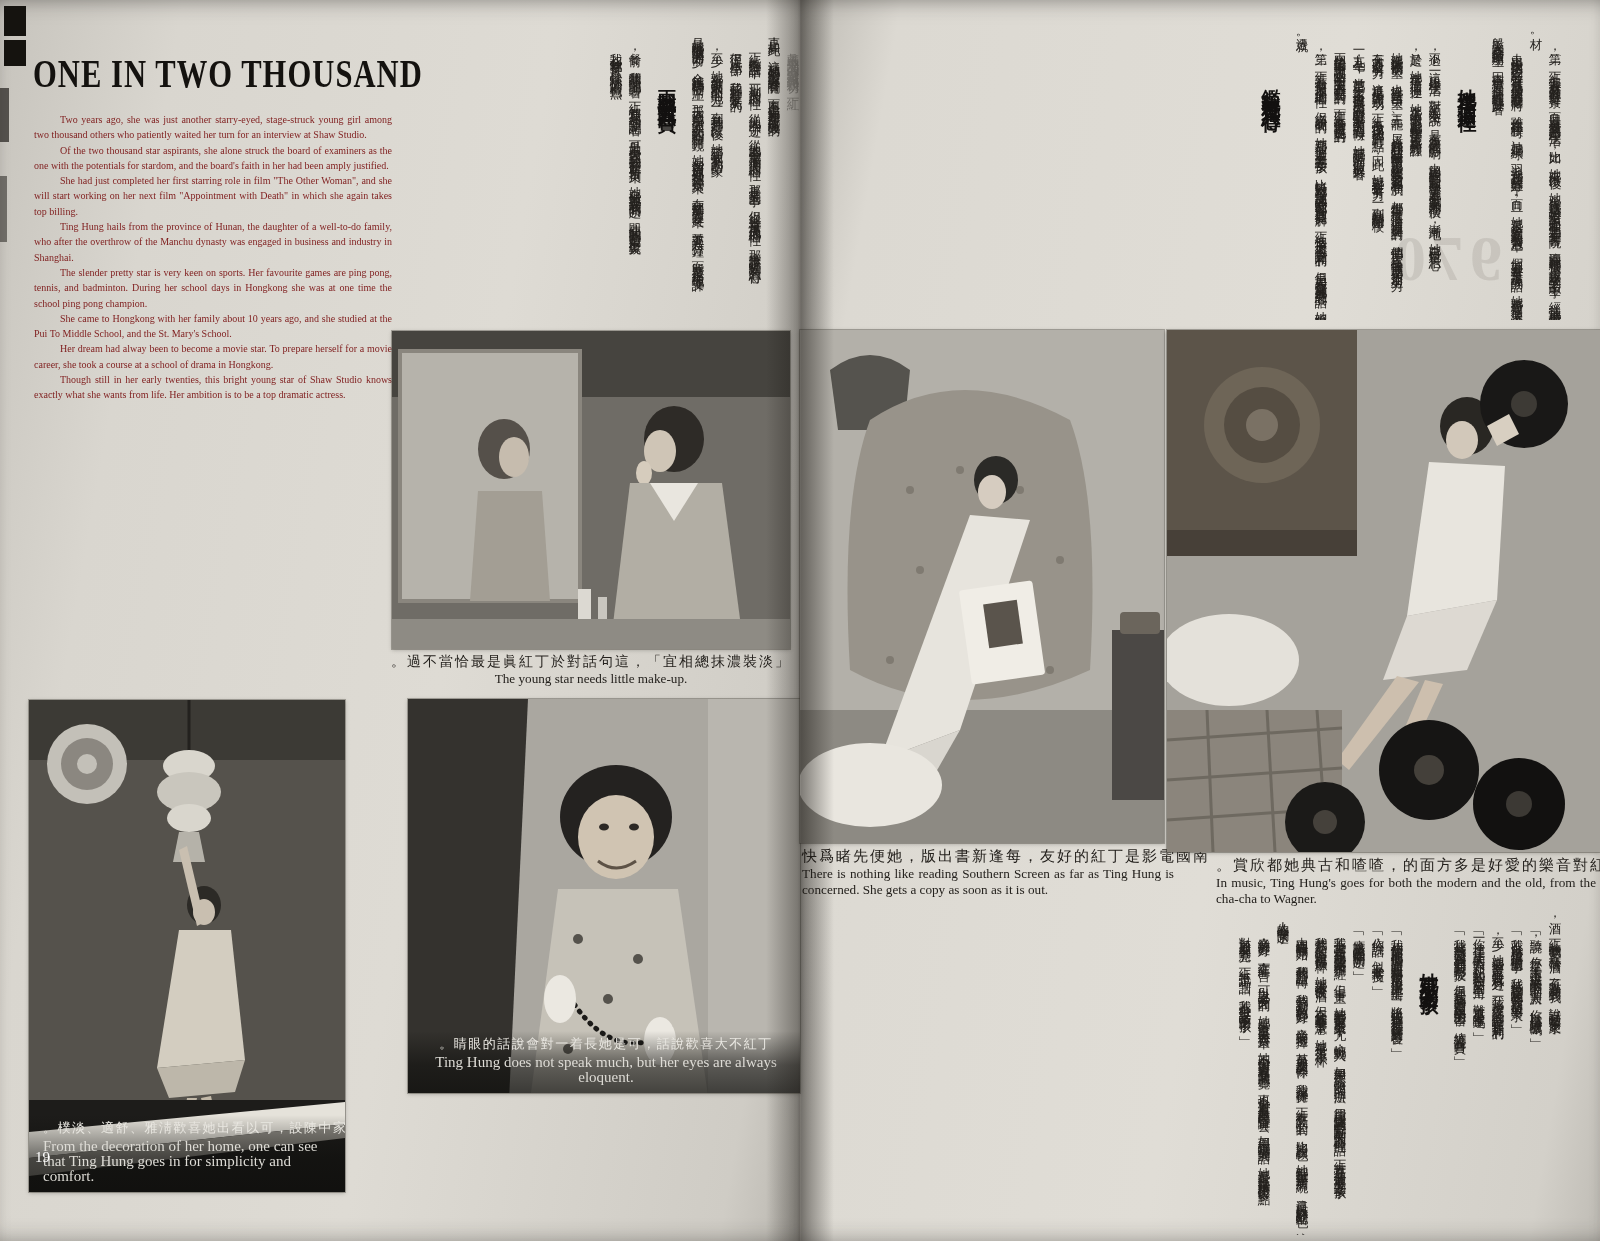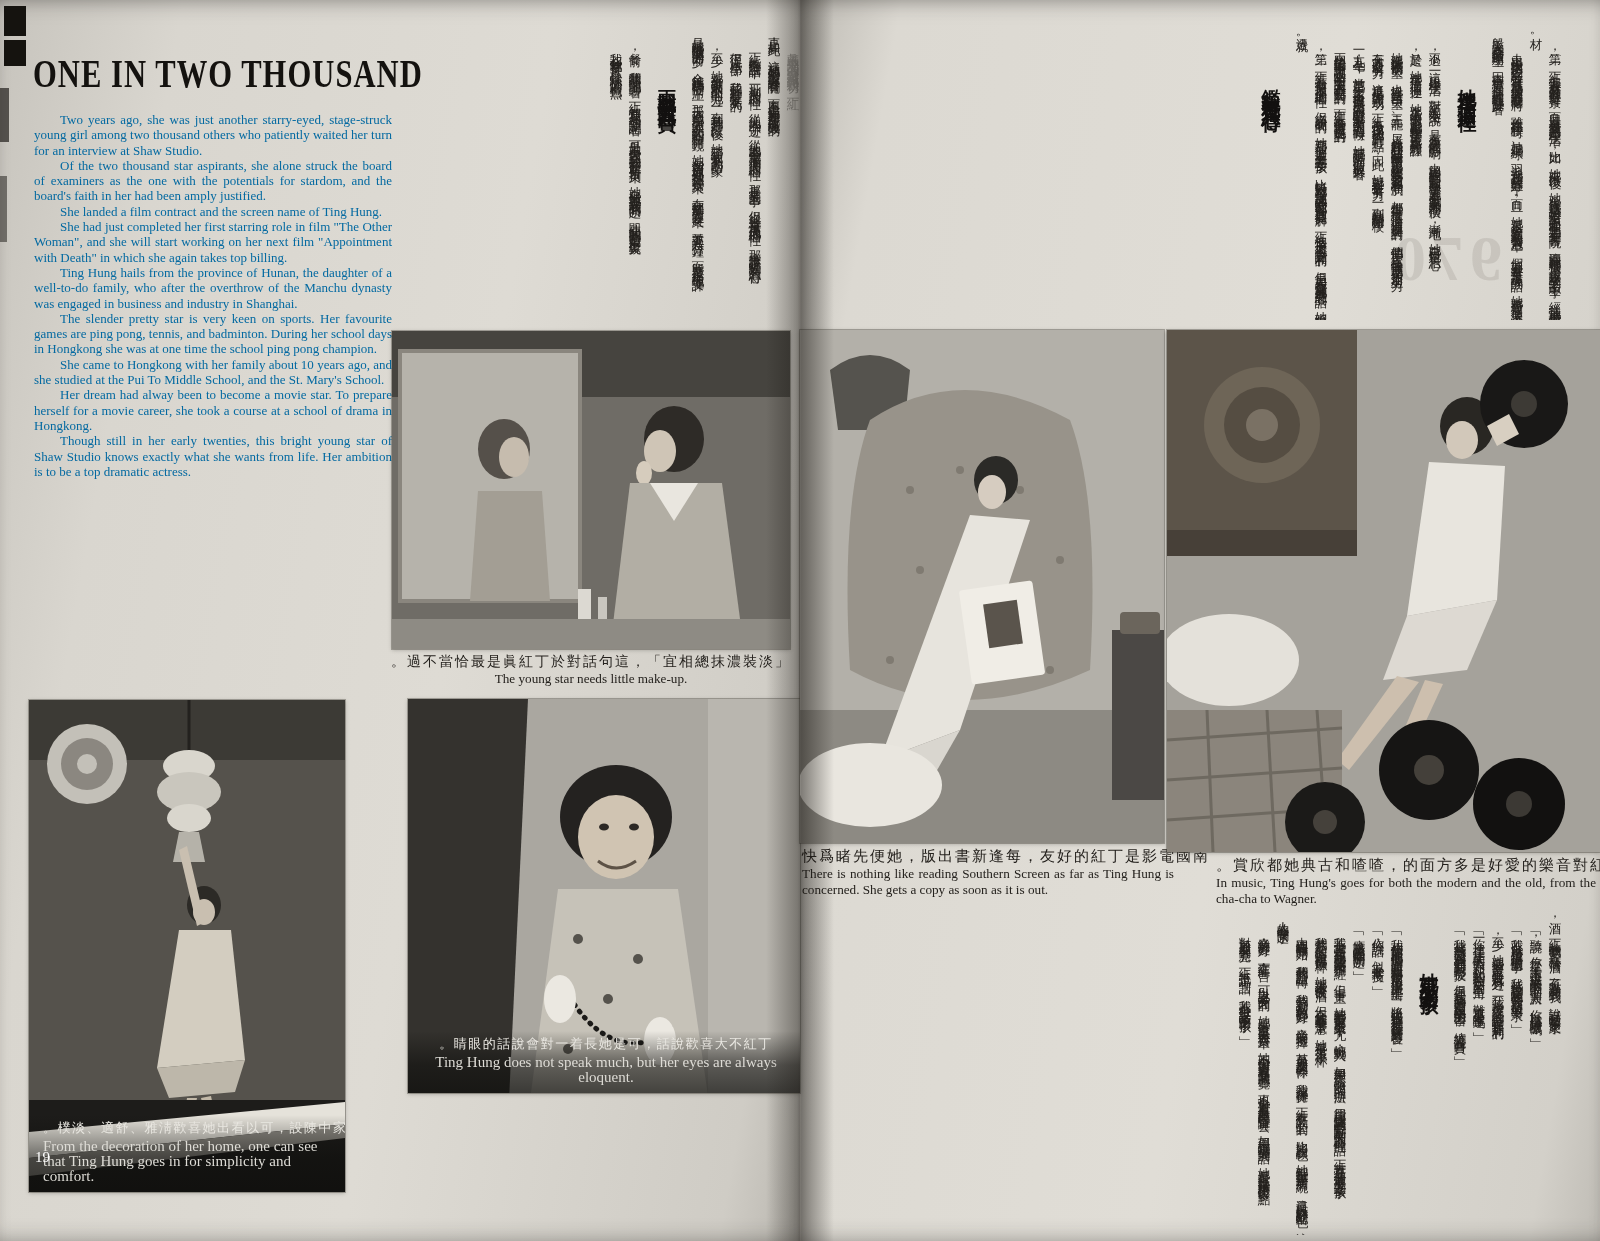--- a/index.html
+++ b/index.html
@@ -12,21 +12,21 @@
     box-shadow:inset 0 14px 22px -16px rgba(30,28,25,.55), inset 0 -14px 22px -16px rgba(30,28,25,.45);}
   .gutter{position:absolute;left:766px;top:0;width:68px;height:1241px;
     background:linear-gradient(90deg,rgba(25,22,18,0) 0%,rgba(25,22,18,.38) 46%,rgba(25,22,18,.5) 52%,rgba(25,22,18,0) 100%);
     pointer-events:none;z-index:30;}
 
   
   .headline{position:absolute;left:33px;top:52px;width:370px;
     font-family:"Liberation Serif",serif;font-weight:bold;font-size:30px;letter-spacing:1px;
     transform:scale(1.02,1.3);transform-origin:left top;color:#14120f;white-space:nowrap;}
   .article{position:absolute;left:34px;top:112px;width:358px;
-    font-size:13px;line-height:15.3px;text-align:justify;color:#0369a1;}
+    font-size:10px;line-height:15.3px;text-align:justify;color:#7f1d1d;}
   .article p{margin:0;text-indent:26px;}
 
   
   .vflow{position:absolute;writing-mode:vertical-rl;text-orientation:upright;overflow:hidden;
     font-family:"Liberation Serif",serif;font-size:12.5px;line-height:19px;letter-spacing:2px;color:#23201d;}
   .vflow p{margin:0;text-indent:15px;}
   .vflow p.t-p0{text-indent:0;}
   .vflow p.t-h{font-size:19px;font-weight:bold;letter-spacing:3.5px;line-height:24px;
     margin-top:46px;text-indent:0;margin-block-start:9px;margin-block-end:11px;color:#131110;}
   .vflow p.t-faded{opacity:.38;filter:blur(.4px);}
@@ -70,21 +70,20 @@
   <div class="binding-mark bm4"></div>
 
   <div class="watermark">970</div>
 
   <div class="headline">ONE IN TWO THOUSAND</div>
 
   <div class="article">
 
   <p>Two years ago, she was just another starry-eyed, stage-struck young girl among two thousand others who patiently waited her turn for an interview at Shaw Studio.</p>
       <p>Of the two thousand star aspirants, she alone struck the board of examiners as the one with the potentials for stardom, and the board's faith in her had been amply justified.</p>
-      <p>She landed a film contract and the screen name of Ting Hung.</p>
       <p>She had just completed her first starring role in film "The Other Woman", and she will start working on her next film "Appointment with Death" in which she again takes top billing.</p>
       <p>Ting Hung hails from the province of Hunan, the daughter of a well-to-do family, who after the overthrow of the Manchu dynasty was engaged in business and industry in Shanghai.</p>
       <p>The slender pretty star is very keen on sports. Her favourite games are ping pong, tennis, and badminton.  During her school days in Hongkong she was at one time the school ping pong champion.</p>
       <p>She came to Hongkong with her family about 10 years ago, and she studied at the Pui To Middle School, and the St. Mary's School.</p>
       <p>Her dream had alway been to become a movie star.  To prepare herself for a movie career, she took a course at a school of drama in Hongkong.</p>
       <p>Though still in her early twenties, this bright young star of Shaw Studio knows exactly what she wants from life.  Her ambition is to be a top dramatic actress.</p>
     </div>
 
   <div class="vflow" id="flow-left-top">
 

